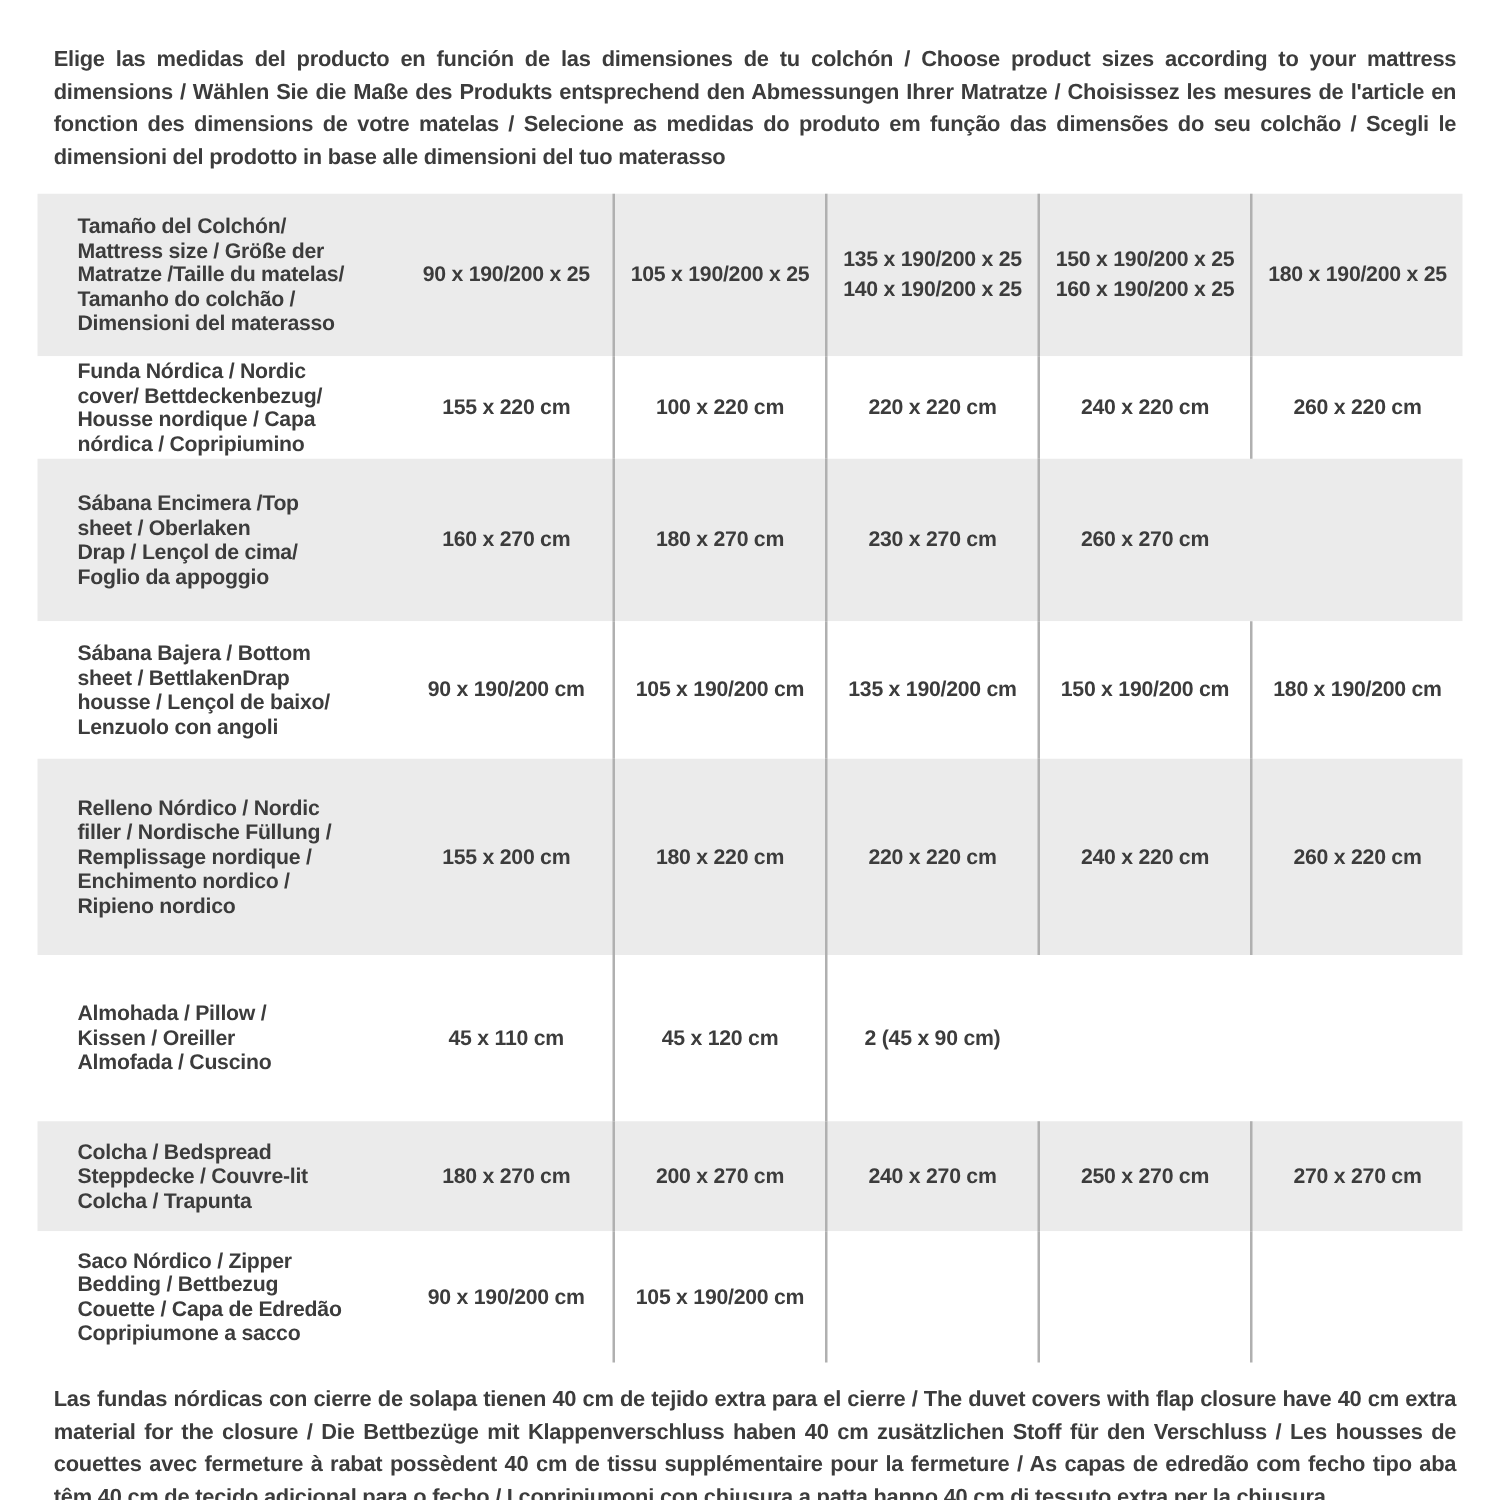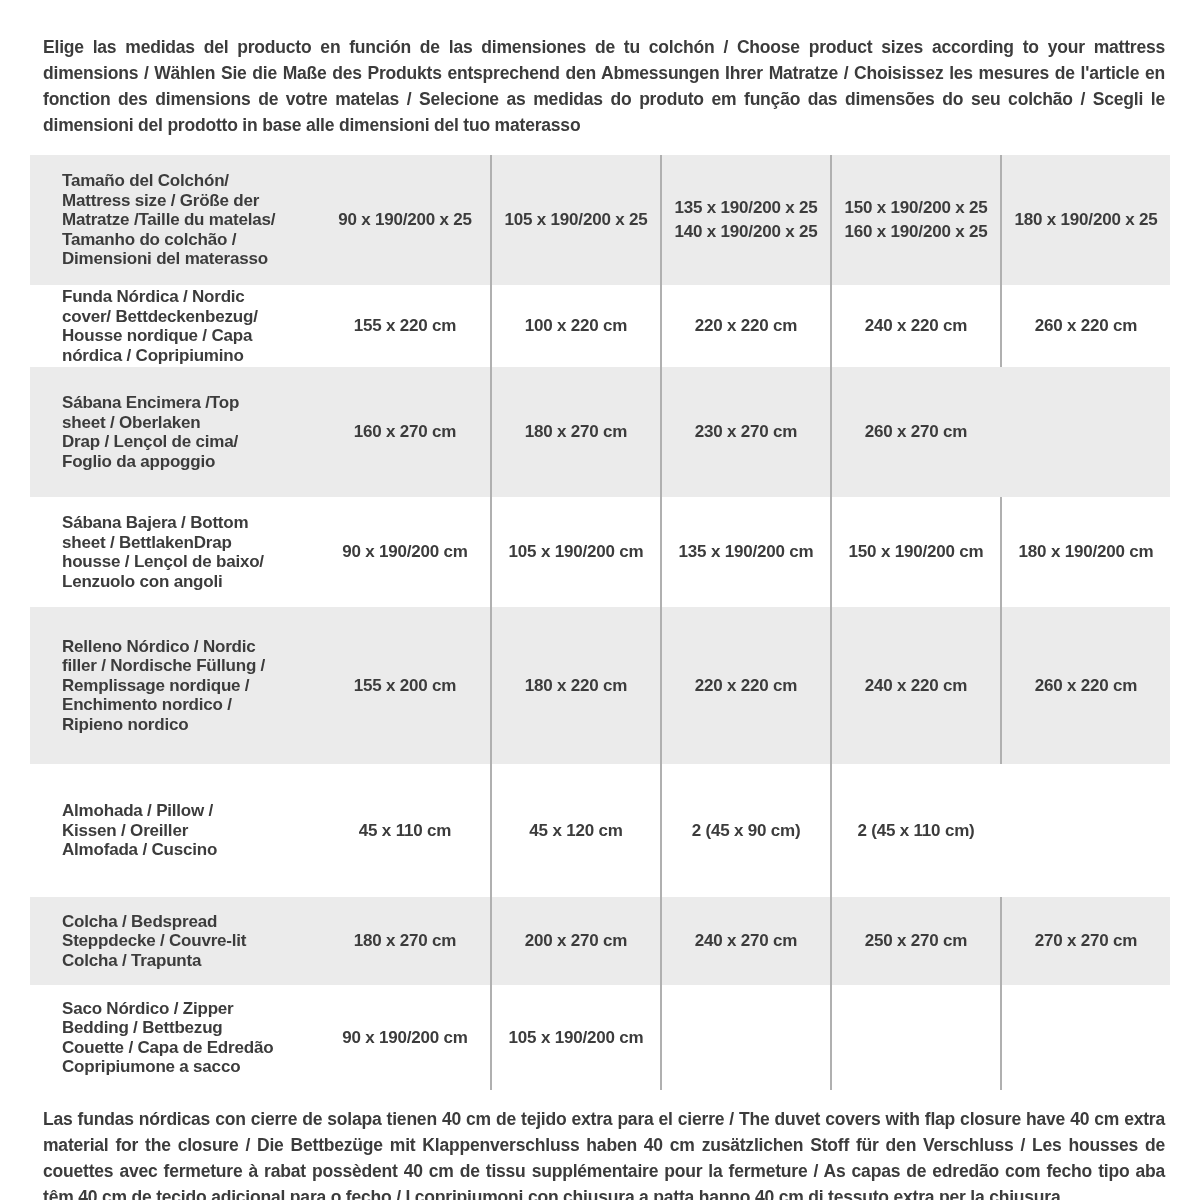--- a/index.html
+++ b/index.html
@@ -129,21 +129,20 @@
     <div class="cell v">260 x 220 cm</div>
   </div>
 
   <div class="trow plain" style="height:133px">
     <div class="cell lbl">Almohada  / Pillow /
 Kissen / Oreiller
 Almofada / Cuscino</div>
     <div class="cell v">45 x 110 cm</div>
     <div class="cell v">45 x 120 cm</div>
     <div class="cell v">2 (45 x 90 cm)</div>
-    <div class="cell v">2 (45 x 110 cm)</div>
   </div>
 
   <div class="trow shaded" style="height:88px">
     <div class="cell lbl">Colcha / Bedspread
 Steppdecke / Couvre-lit
 Colcha / Trapunta</div>
     <div class="cell v">180 x 270 cm</div>
     <div class="cell v">200 x 270 cm</div>
     <div class="cell v">240 x 270 cm</div>
     <div class="cell v">250 x 270 cm</div>

